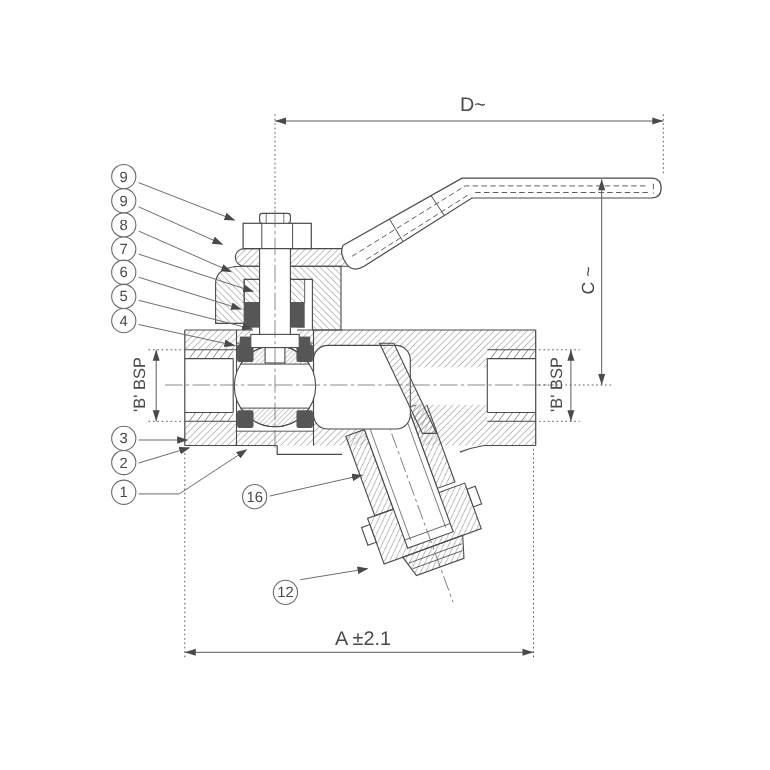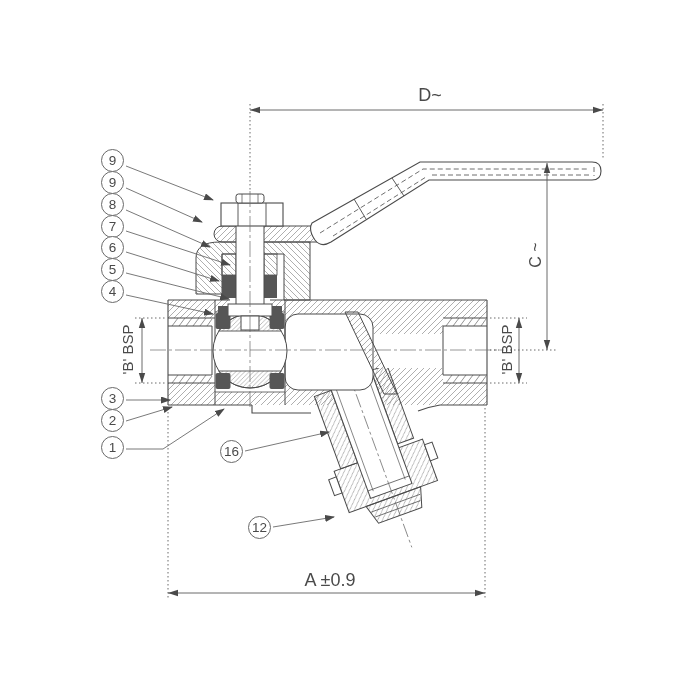--- a/index.html
+++ b/index.html
@@ -167,28 +167,28 @@
     <path d="M126,449 L163,449 L224,409" marker-end="url(#arr)"></path>
     <path d="M245,451 L329,432" marker-end="url(#arr)"></path>
     <path d="M273,527 L334,517" marker-end="url(#arr)"></path>
   </g>
 </svg>
 
 <div class="dim-label lbl-h" style="left:402px;top:85px;width:56px;">D~</div>
 <div class="dim-label lbl-v" style="left:506px;top:246px;width:60px;font-size:16px;">C ~</div>
 <div class="dim-label lbl-v" style="left:92px;top:341px;width:70px;">'B' BSP</div>
 <div class="dim-label lbl-v" style="left:471px;top:341px;width:70px;">'B' BSP</div>
-<div class="dim-label lbl-h" style="left:288px;top:570px;width:84px;">A ±0.9</div>
+<div class="dim-label lbl-h" style="left:288px;top:570px;width:84px;">A ±2.1</div>
 
 <div class="balloon" style="left:101px;top:149px;">9</div>
 <div class="balloon" style="left:101px;top:171px;">9</div>
 <div class="balloon" style="left:101px;top:193px;">8</div>
 <div class="balloon" style="left:101px;top:215px;">7</div>
 <div class="balloon" style="left:101px;top:236px;">6</div>
 <div class="balloon" style="left:101px;top:258px;">5</div>
 <div class="balloon" style="left:101px;top:280px;">4</div>
 <div class="balloon" style="left:101px;top:387px;">3</div>
 <div class="balloon" style="left:101px;top:409px;">2</div>
 <div class="balloon" style="left:101px;top:436px;">1</div>
 <div class="balloon" style="left:220px;top:440px;">16</div>
-<div class="balloon" style="left:248px;top:516px;">12</div>
+<div class="balloon" style="left:248px;top:527px;">12</div>
 
 </div>
 
 </body></html>

